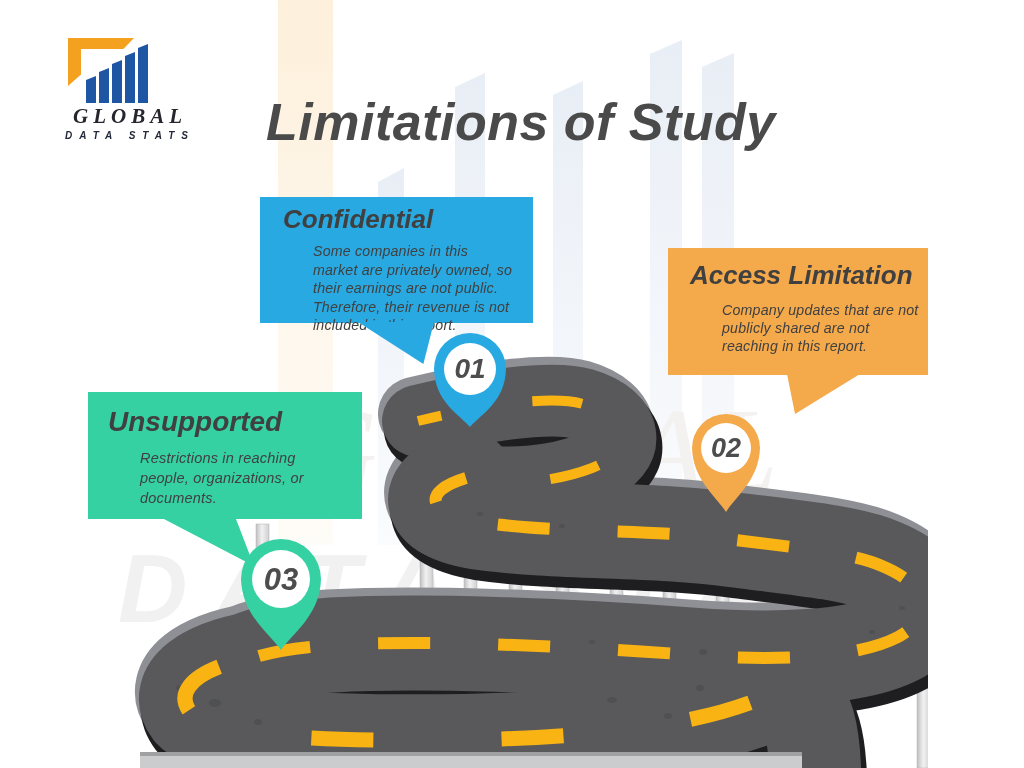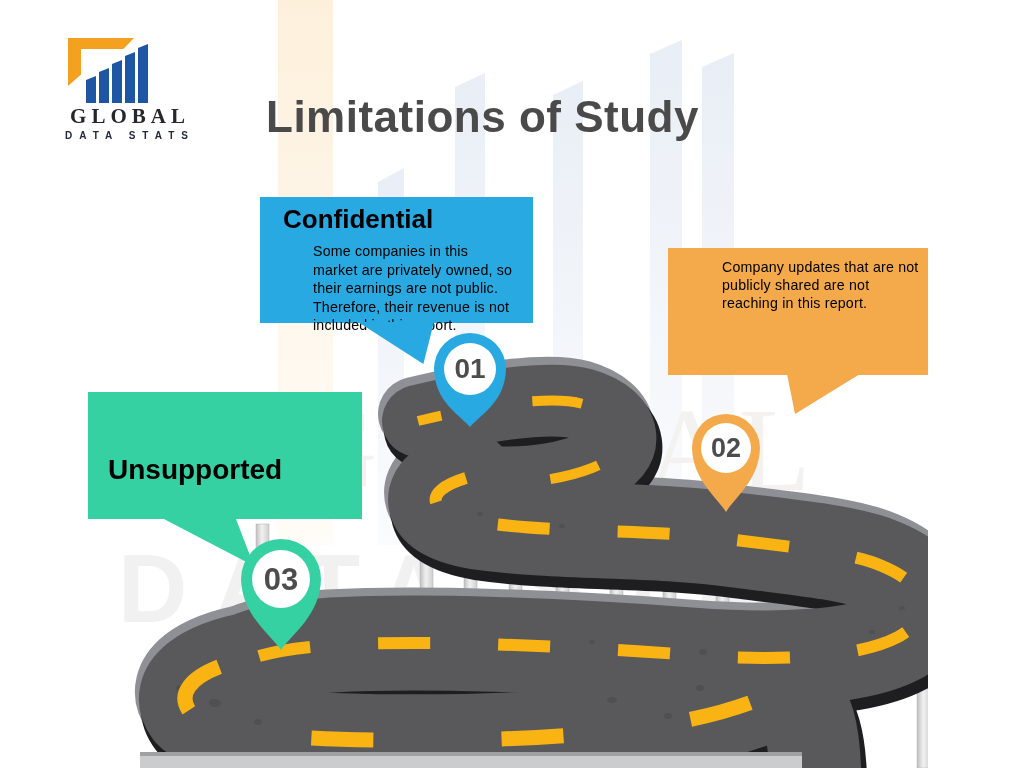--- a/index.html
+++ b/index.html
@@ -1,17 +1,17 @@
 <!DOCTYPE html>
 <html><head>
 <meta charset="utf-8">
 <style>
   html,body{margin:0;padding:0;background:#ffffff;}
   .stage{position:relative;width:928px;height:768px;overflow:hidden;background:#ffffff;
-         font-family:"Liberation Sans",sans-serif;}
+         font-family:"Liberation Sans",sans-serif;font-style:italic;}
 
   
   .logo{position:absolute;left:40px;top:30px;width:180px;height:120px;}
   .logo-mark{position:absolute;left:28px;top:8px;width:110px;height:75px;}
   .bracket-v{position:absolute;left:0;top:0;width:13px;height:48px;background:#F5A120;
              clip-path:polygon(0 0,100% 0,100% 76%,0 100%);}
   .bracket-h{position:absolute;left:0;top:0;width:66px;height:11px;background:#F5A120;
              clip-path:polygon(0 0,100% 0,84% 100%,0 100%);}
   .lbar{position:absolute;bottom:10px;width:10px;background:#1F56A4;
         clip-path:polygon(0 4px,100% 0,100% 100%,0 100%);}
@@ -20,46 +20,46 @@
   .lbar.b3{left:44px;height:43px;}
   .lbar.b4{left:57px;height:51px;}
   .lbar.b5{left:70px;height:59px;}
   .logo-name{position:absolute;left:12px;top:74px;width:156px;text-align:center;
              font-family:"Liberation Serif",serif;font-weight:bold;font-size:21px;
              letter-spacing:5px;color:#26262e;}
   .logo-tag{position:absolute;left:0px;top:100px;width:180px;text-align:center;
             font-weight:bold;font-size:10px;letter-spacing:7px;color:#23293a;}
 
   
-  .page-title{position:absolute;left:266px;top:92px;font-size:44px;font-weight:bold;
+  .page-title{position:absolute;left:266px;top:92px;font-size:52px;font-weight:bold;
               color:#4a4a4a;letter-spacing:0.5px;z-index:4;}
 
   
   .scene{position:absolute;left:0;top:0;z-index:1;}
 
   
-  .callout{position:absolute;color:#000000;z-index:5;}
+  .callout{position:absolute;color:#404040;z-index:5;}
   .callout .c-title{font-weight:bold;margin:0;}
   .callout .c-body{letter-spacing:0.2px;margin-left:32px;}
   .tail{position:absolute;z-index:5;}
 
   .callout.blue{left:260px;top:197px;width:273px;height:126px;background:#29A9E1;}
   .callout.blue .c-title{font-size:26px;padding:7px 0 0 23px;}
   .callout.blue .c-body{font-size:14.2px;line-height:18.5px;padding:7px 18px 0 21px;}
   .tail.blue{left:358px;top:322px;width:76px;height:42px;background:#29A9E1;
              clip-path:polygon(0 0,100% 0,86% 100%);}
 
   .callout.orange{left:668px;top:248px;width:278px;height:127px;background:#F4A94B;}
   .callout.orange .c-title{font-size:26px;padding:12px 0 0 22px;}
   .callout.orange .c-body{font-size:14.2px;line-height:18px;padding:10px 20px 0 22px;}
   .tail.orange{left:787px;top:374px;width:73px;height:40px;background:#F4A94B;
                clip-path:polygon(0 0,100% 0,11% 100%);}
 
   .callout.green{left:88px;top:392px;width:274px;height:127px;background:#35D1A2;}
-  .callout.green .c-title{font-size:28px;padding:14px 0 0 20px;margin-top:48px;}
+  .callout.green .c-title{font-size:28px;padding:14px 0 0 20px;}
   .callout.green .c-body{font-size:14.5px;line-height:20px;padding:10px 22px 0 20px;}
   .tail.green{left:162px;top:518px;width:92px;height:48px;background:#35D1A2;
               clip-path:polygon(0 0,80% 0,100% 100%);}
 </style>
 </head>
 <body>
 
 <div class="stage">
 
   <div class="logo">
@@ -191,22 +191,24 @@
     </g>
   </svg>
 
   <div class="callout blue">
     <div class="c-title">Confidential</div>
     <div class="c-body">Some companies in this market are privately owned, so their earnings are not public. Therefore, their revenue is not included in this report.</div>
   </div>
   <div class="tail blue"></div>
 
   <div class="callout orange">
+    <div class="c-title">Access Limitation</div>
     <div class="c-body">Company updates that are not publicly shared are not reaching in this report.</div>
   </div>
   <div class="tail orange"></div>
 
   <div class="callout green">
     <div class="c-title">Unsupported</div>
+    <div class="c-body">Restrictions in reaching people, organizations, or documents.</div>
   </div>
   <div class="tail green"></div>
 
 </div>
 
 </body></html>

